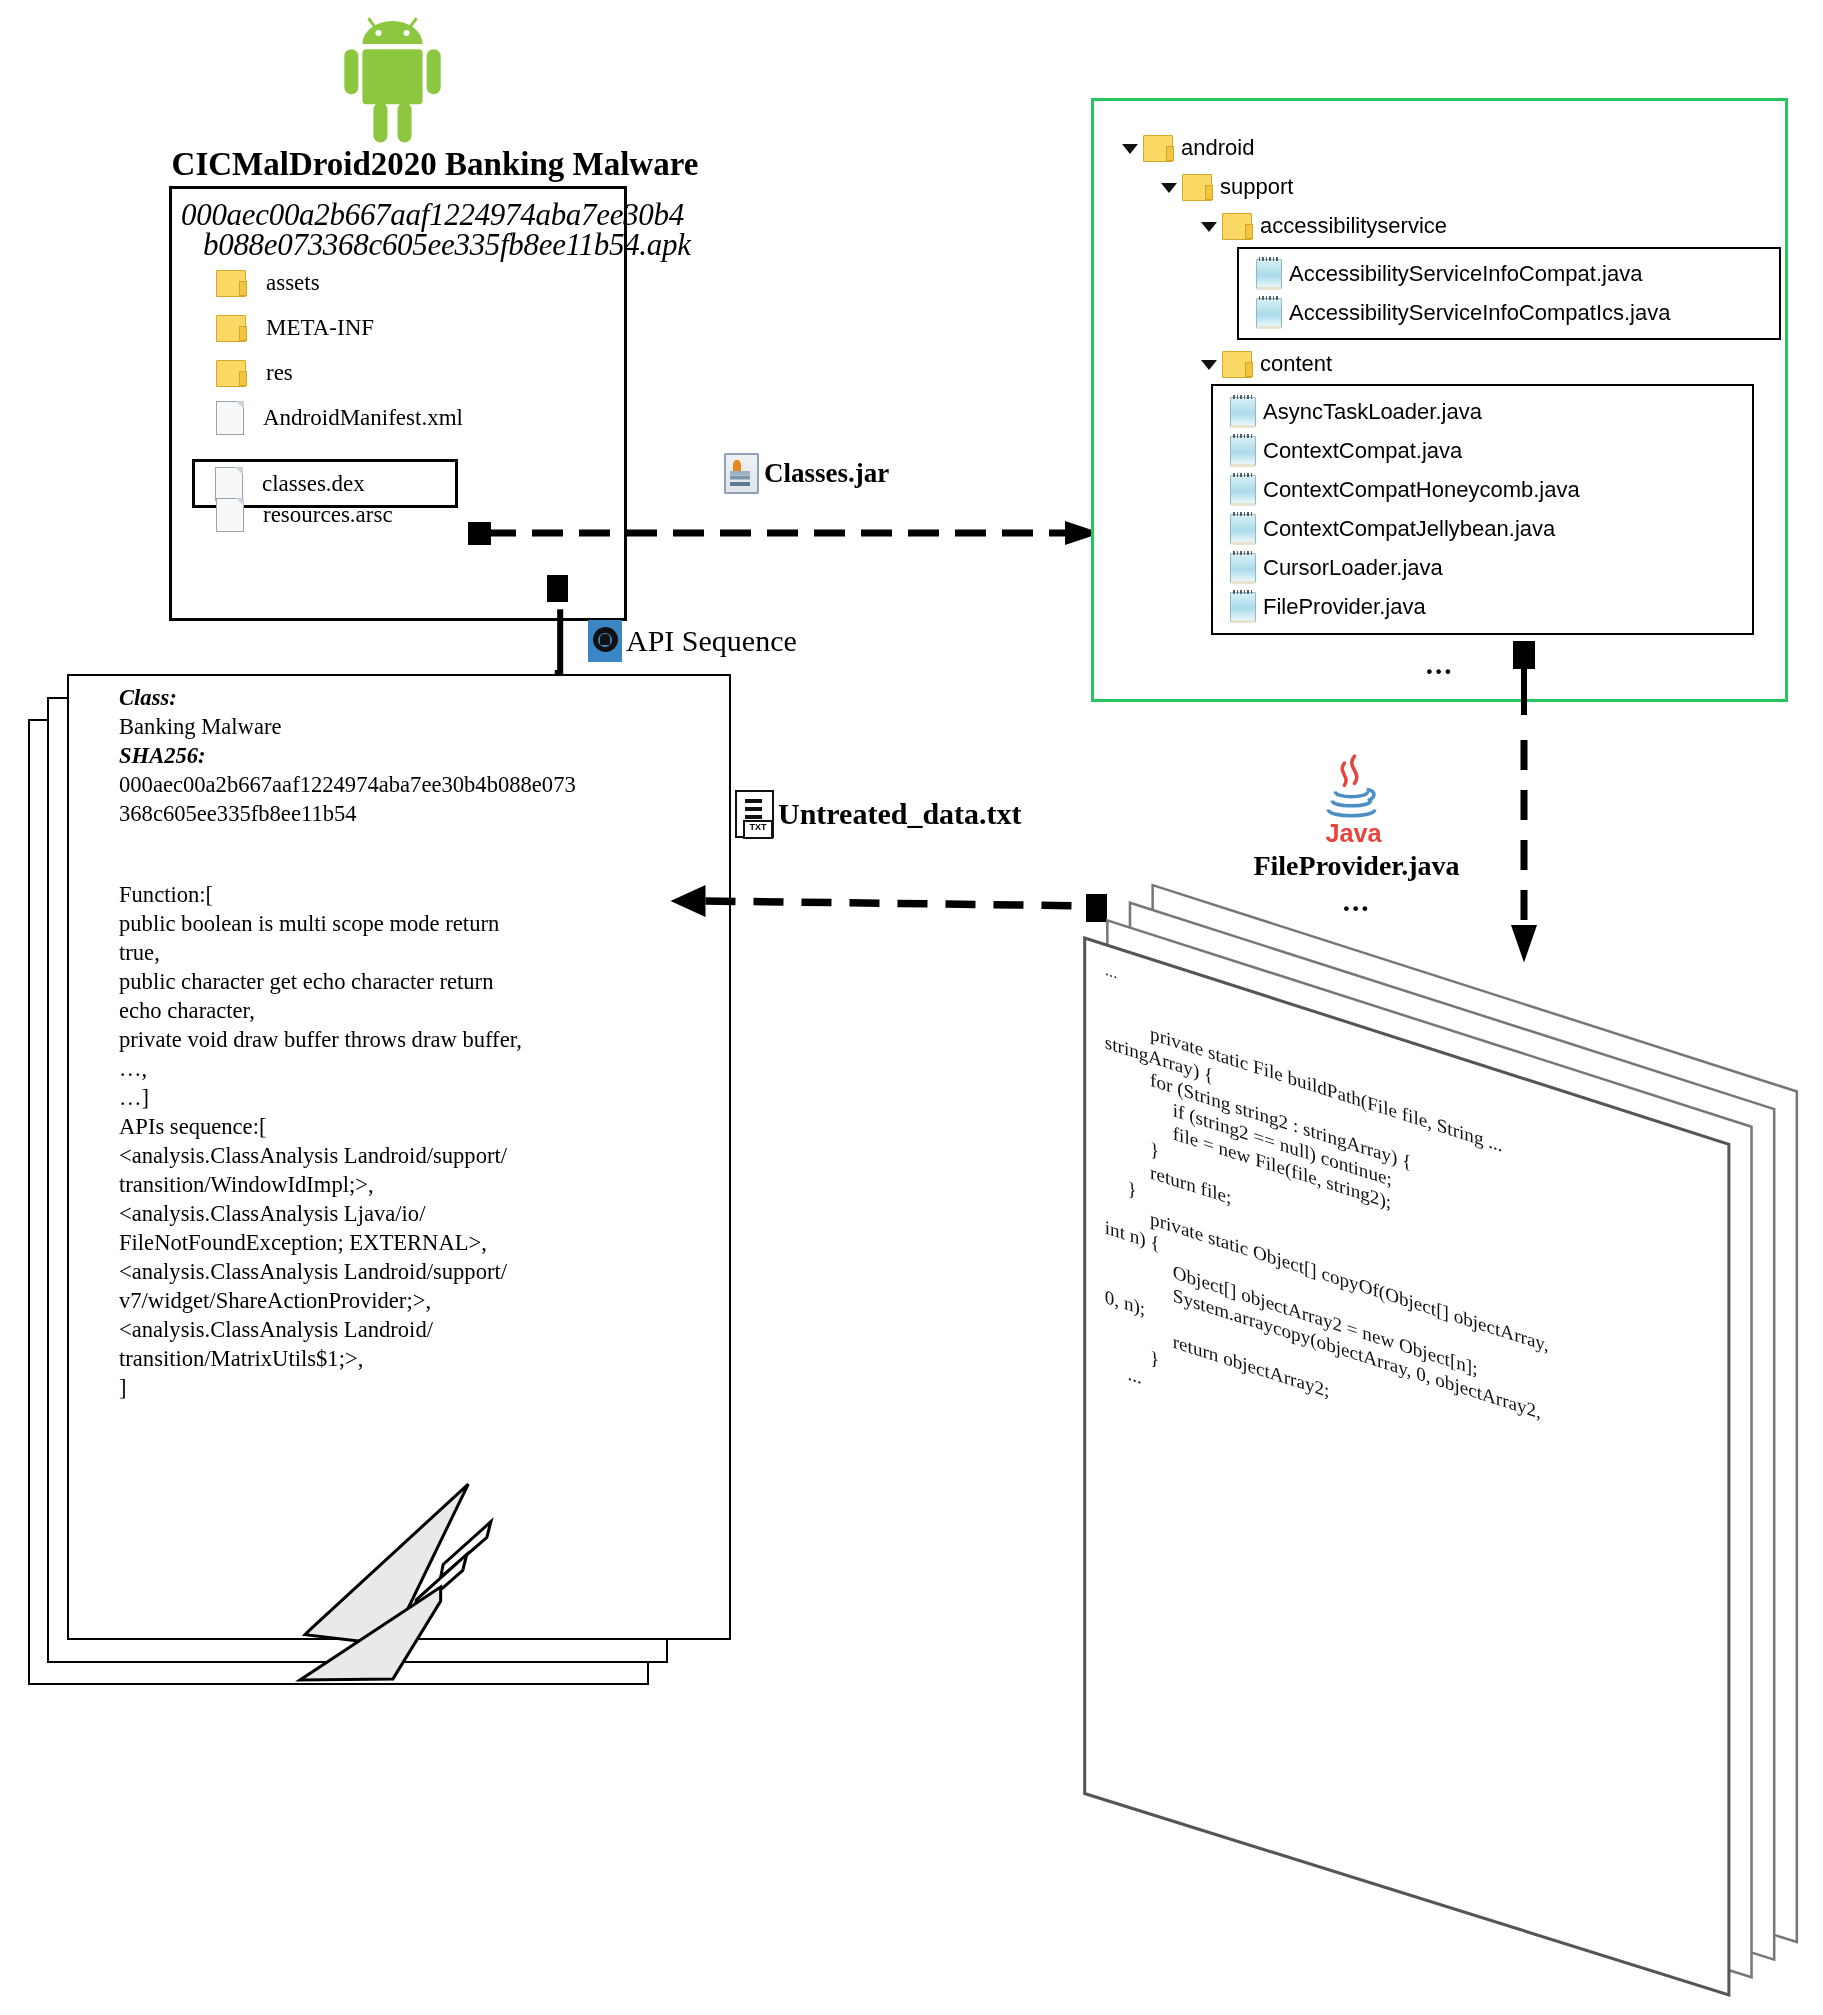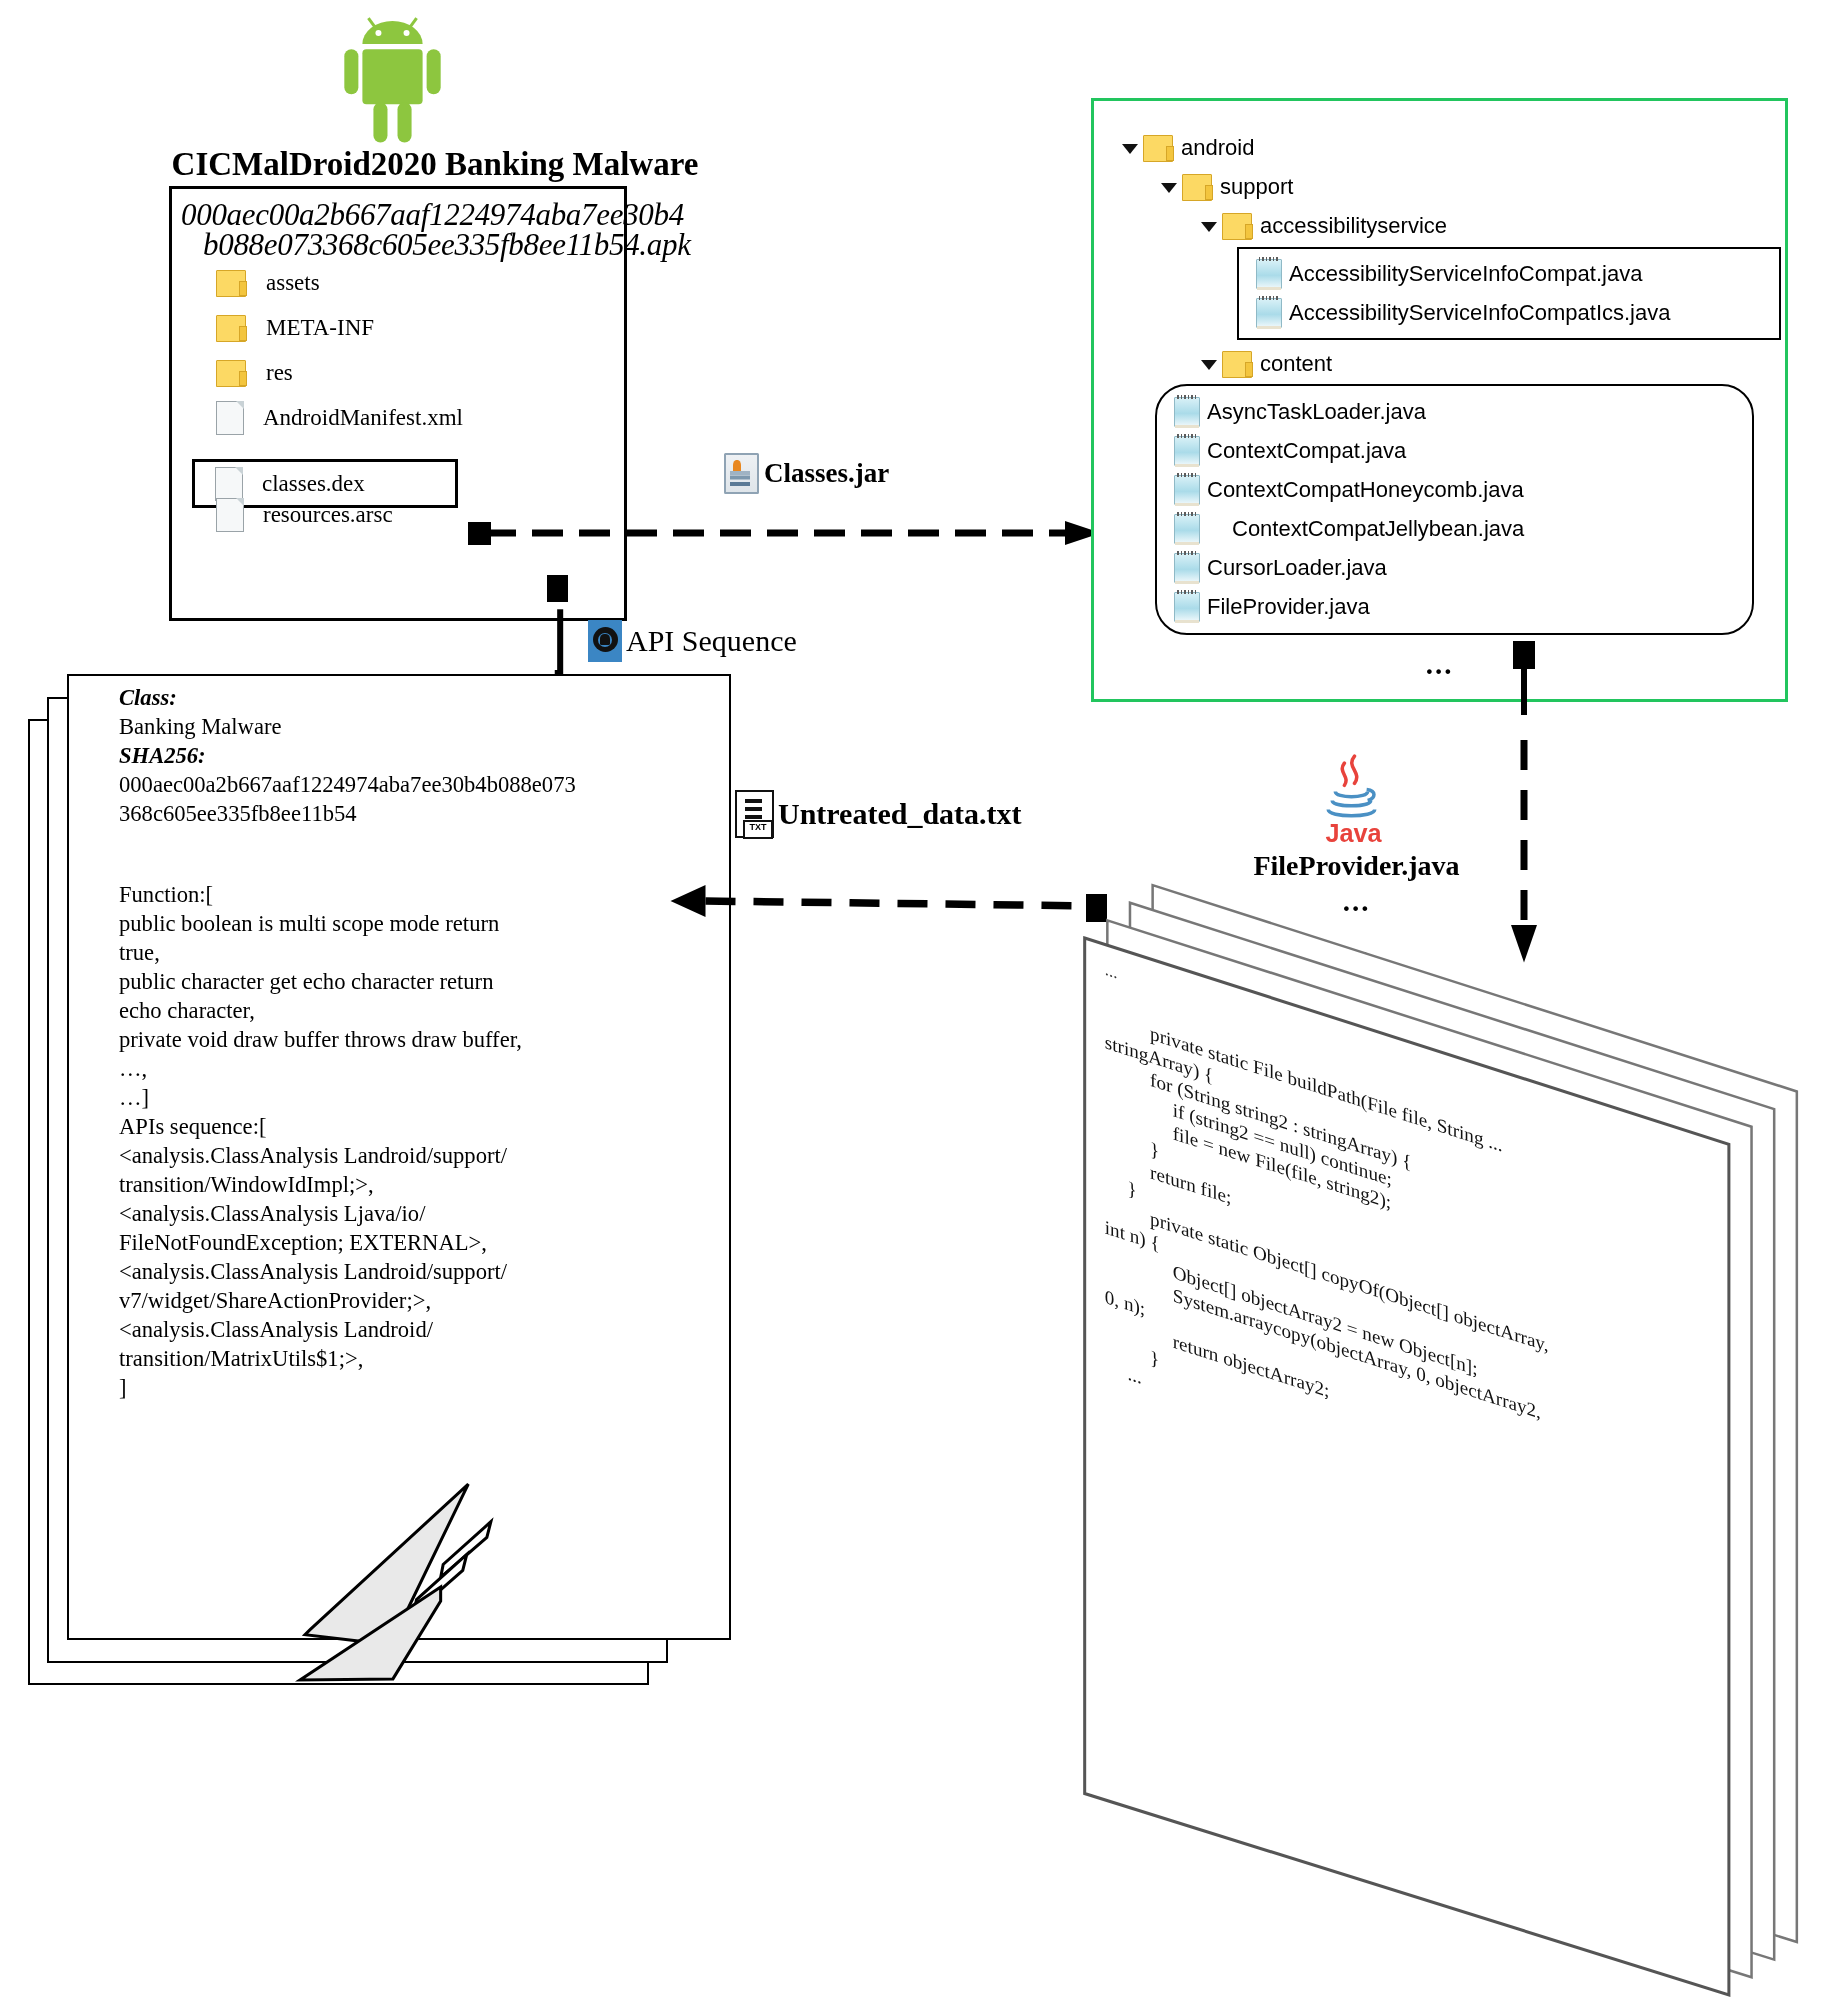--- a/index.html
+++ b/index.html
@@ -169,34 +169,34 @@
         <span class="tree-label">AccessibilityServiceInfoCompatIcs.java</span>
       </div>
     </div>
 
     <div class="tree-row" style="margin:7px 0 0 104px;">
       <span class="caret"></span>
       <span class="folder" style="margin:0 7px 0 3px;"></span>
       <span class="tree-label">content</span>
     </div>
 
-    <div class="files-box" style="margin:4px 31px 0 61px;padding:6px 12px 7px 0;border-radius:32px;">
+    <div class="files-box" style="margin:4px 31px 0 117px;padding:6px 12px 7px 0;">
       <div class="tree-row" style="margin-left:17px;height:39px;">
         <span class="javaicon"></span>
         <span class="tree-label">AsyncTaskLoader.java</span>
       </div>
       <div class="tree-row" style="margin-left:17px;height:39px;">
         <span class="javaicon"></span>
         <span class="tree-label">ContextCompat.java</span>
       </div>
       <div class="tree-row" style="margin-left:17px;height:39px;">
         <span class="javaicon"></span>
         <span class="tree-label">ContextCompatHoneycomb.java</span>
       </div>
-      <div class="tree-row" style="margin-left:17px;height:39px;gap:25px;">
+      <div class="tree-row" style="margin-left:17px;height:39px;">
         <span class="javaicon"></span>
         <span class="tree-label">ContextCompatJellybean.java</span>
       </div>
       <div class="tree-row" style="margin-left:17px;height:39px;">
         <span class="javaicon"></span>
         <span class="tree-label">CursorLoader.java</span>
       </div>
       <div class="tree-row" style="margin-left:17px;height:39px;">
         <span class="javaicon"></span>
         <span class="tree-label">FileProvider.java</span>

